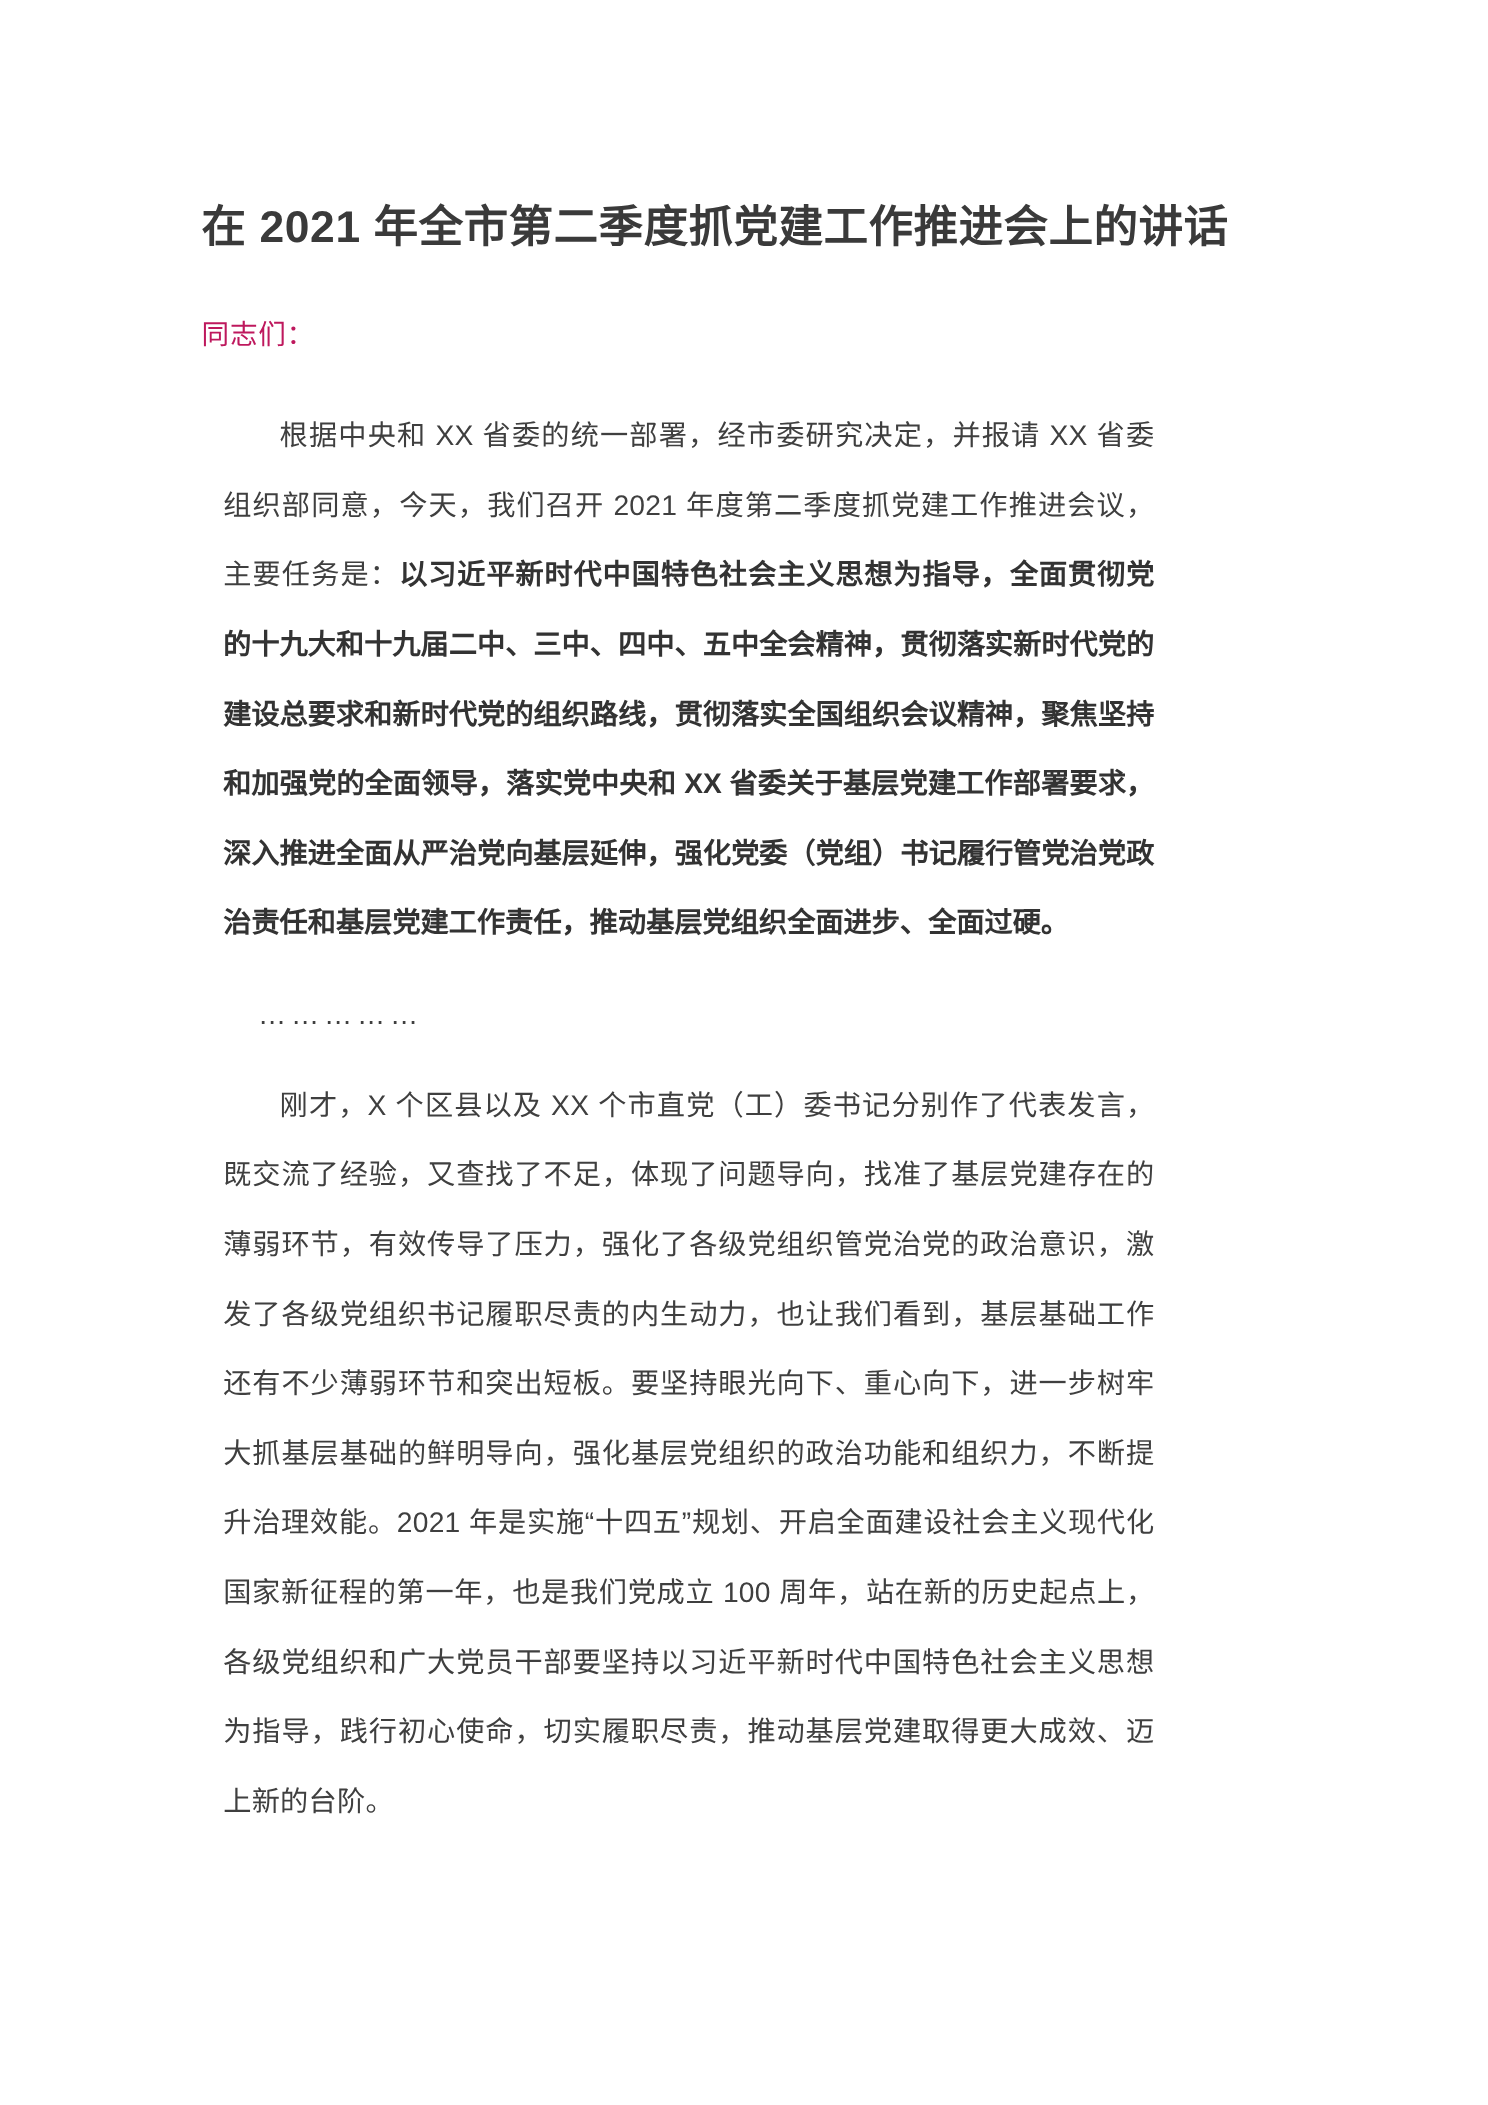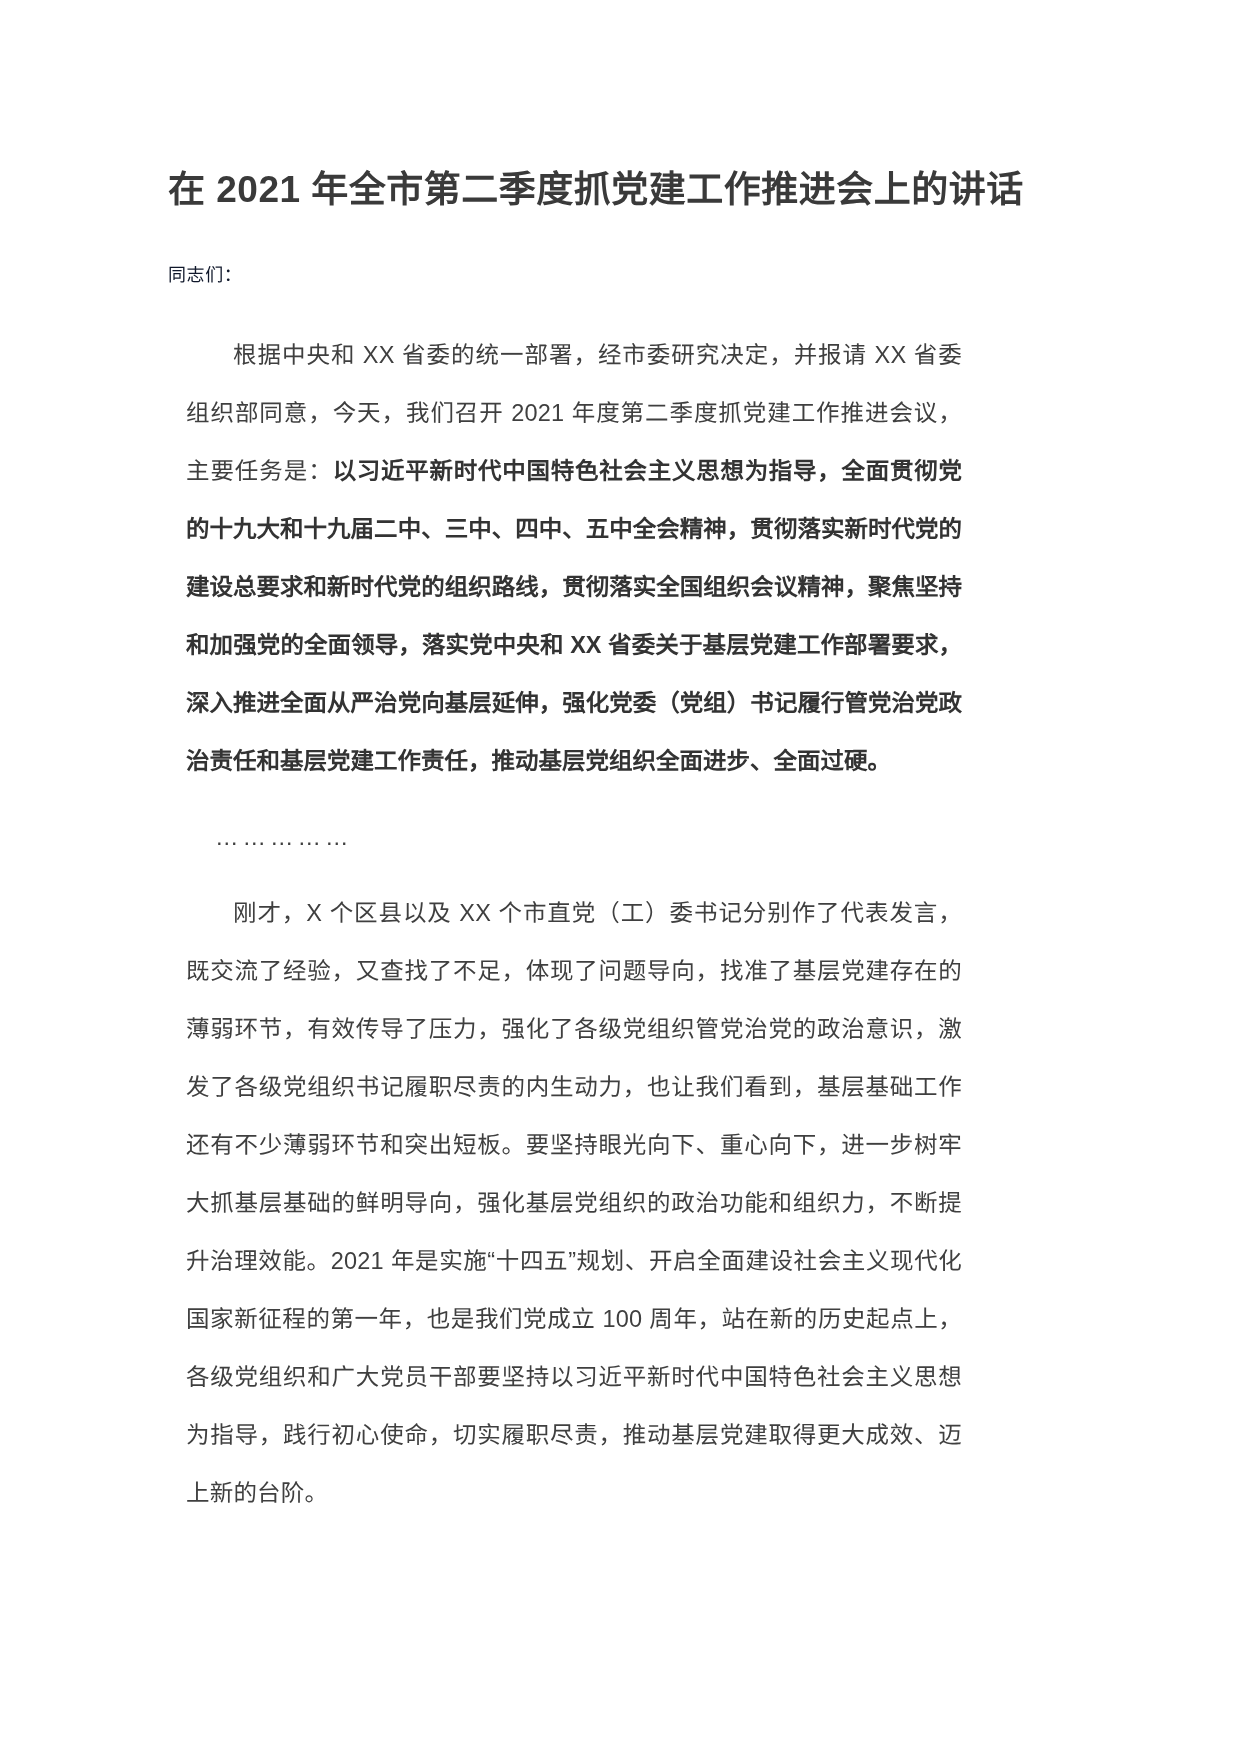--- a/index.html
+++ b/index.html
@@ -26,23 +26,23 @@
     font-size: 37px;
     font-weight: bold;
     line-height: 1.35;
     letter-spacing: 0.5px;
     color: #3a3a3a;
     margin: 0 0 46px 0;
     text-align: left;
     white-space: nowrap;
   }
   .salutation {
-    font-size: 18px;
+    font-size: 23px;
     line-height: 1.6;
-    color: #0f172a;
+    color: #be185d;
     margin: 0 0 36px 0;
     letter-spacing: 0.6px;
   }
   .para {
     font-size: 23.5px;
     line-height: 58px;
     color: #3f3f3f;
     margin: 18px;
     text-align: justify;
     text-justify: inter-character;

